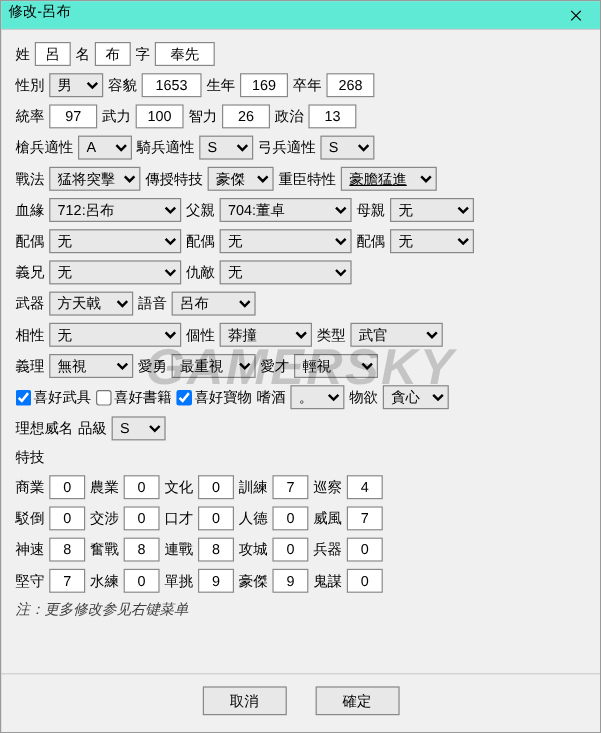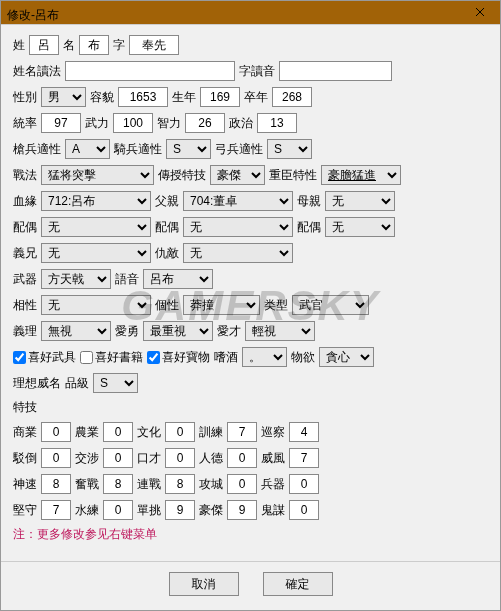--- a/index.html
+++ b/index.html
@@ -1,42 +1,42 @@
 <!DOCTYPE html>
 <html><head>
 <meta charset="utf-8">
 <style>
 * { box-sizing: border-box; margin: 0; padding: 0; }
 body { font-family: "Microsoft YaHei", sans-serif; font-size: 12px; background: #e8e8e8; width: 501px; height: 611px; position: relative; }
 .window { width: 501px; height: 611px; background: #f0f0f0; border: 1px solid #999; display: flex; flex-direction: column; }
-.titlebar { background: #a16207; height: 24px; display: flex; align-items: flex-end; border-bottom: 1px solid #ccc; }
+.titlebar { background: #5eead4; height: 24px; display: flex; align-items: flex-start; border-bottom: 1px solid #ccc; }
 .titlebar .title { padding-left: 6px; flex: 1; font-size: 12px; }
 .titlebar .close { width: 40px; height: 24px; display: flex; align-items: center; justify-content: center; cursor: pointer; }
 .titlebar .close svg { width: 10px; height: 10px; }
 .content { padding: 10px 12px; flex: 1; display: flex; flex-direction: column; gap: 6px; }
 .row { display: flex; align-items: center; gap: 4px; flex-wrap: wrap; }
 .lbl { font-size: 12px; white-space: nowrap; }
 input[type="text"] { border: 1px solid #888; background: #fff; height: 20px; padding: 0 4px; font-size: 12px; text-align: center; font-family: inherit; }
 input[type="text"].ta-left { text-align: left; }
 select { border: 1px solid #888; background: #e8e8e8; height: 20px; font-size: 12px; padding: 0 2px; font-family: inherit; }
 input[type="checkbox"] { width: 13px; height: 13px; }
 .cb { display: flex; align-items: center; gap: 2px; }
 .w30 { width: 30px; }
 .w40 { width: 40px; }
 .w45 { width: 45px; }
 .w50 { width: 50px; }
 .w55 { width: 55px; }
 .w60 { width: 77px; }
 .w70 { width: 70px; }
 .w80 { width: 80px; text-decoration: underline; }
-.w90 { width: 113px; }
+.w90 { width: 76px; }
 .w110 { width: 110px; }
 .w170 { width: 170px; }
 .watermark { position: absolute; top: 50%; left: 50%; transform: translate(-50%, -50%); font-size: 42px; font-weight: bold; font-style: italic; color: rgba(0,0,0,0.18); pointer-events: none; letter-spacing: 2px; z-index: 100; }
-.note { color: #be185d; font-size: 12px; }
+.note { color: #404040; font-size: 12px; font-style: italic; }
 .footer { display: flex; justify-content: center; gap: 24px; padding: 10px 0 14px; border-top: 1px solid #ccc; margin-top: 4px; }
 .btn { width: 70px; height: 24px; border: 1px solid #888; background: #e8e8e8; font-size: 12px; cursor: pointer; font-family: inherit; }
 </style>
 </head>
 <body>
 
 <div class="window">
   <div class="titlebar">
     <span class="title">修改-呂布</span>
     <div class="close">
@@ -50,26 +50,20 @@
 
     <div class="row">
       <span class="lbl">姓</span>
       <input type="text" class="w30" value="呂" style="">
       <span class="lbl">名</span>
       <input type="text" class="w30" value="布" style="">
       <span class="lbl">字</span>
       <input type="text" class="w50" value="奉先" style="">
     </div>
 
-    <div class="row">
-      <span class="lbl">姓名讀法</span>
-      <input type="text" class="w170 ta-left" value="" style="">
-      <span class="lbl">字讀音</span>
-      <input type="text" class="w90 ta-left" value="" style="">
-    </div>
 
     <div class="row">
       <span class="lbl">性別</span>
       <select class="w45"><option>男</option></select>
       <span class="lbl">容貌</span>
       <input type="text" class="w50" value="1653" style="">
       <span class="lbl">生年</span>
       <input type="text" class="w40" value="169" style="">
       <span class="lbl">卒年</span>
       <input type="text" class="w40" value="268" style="">

